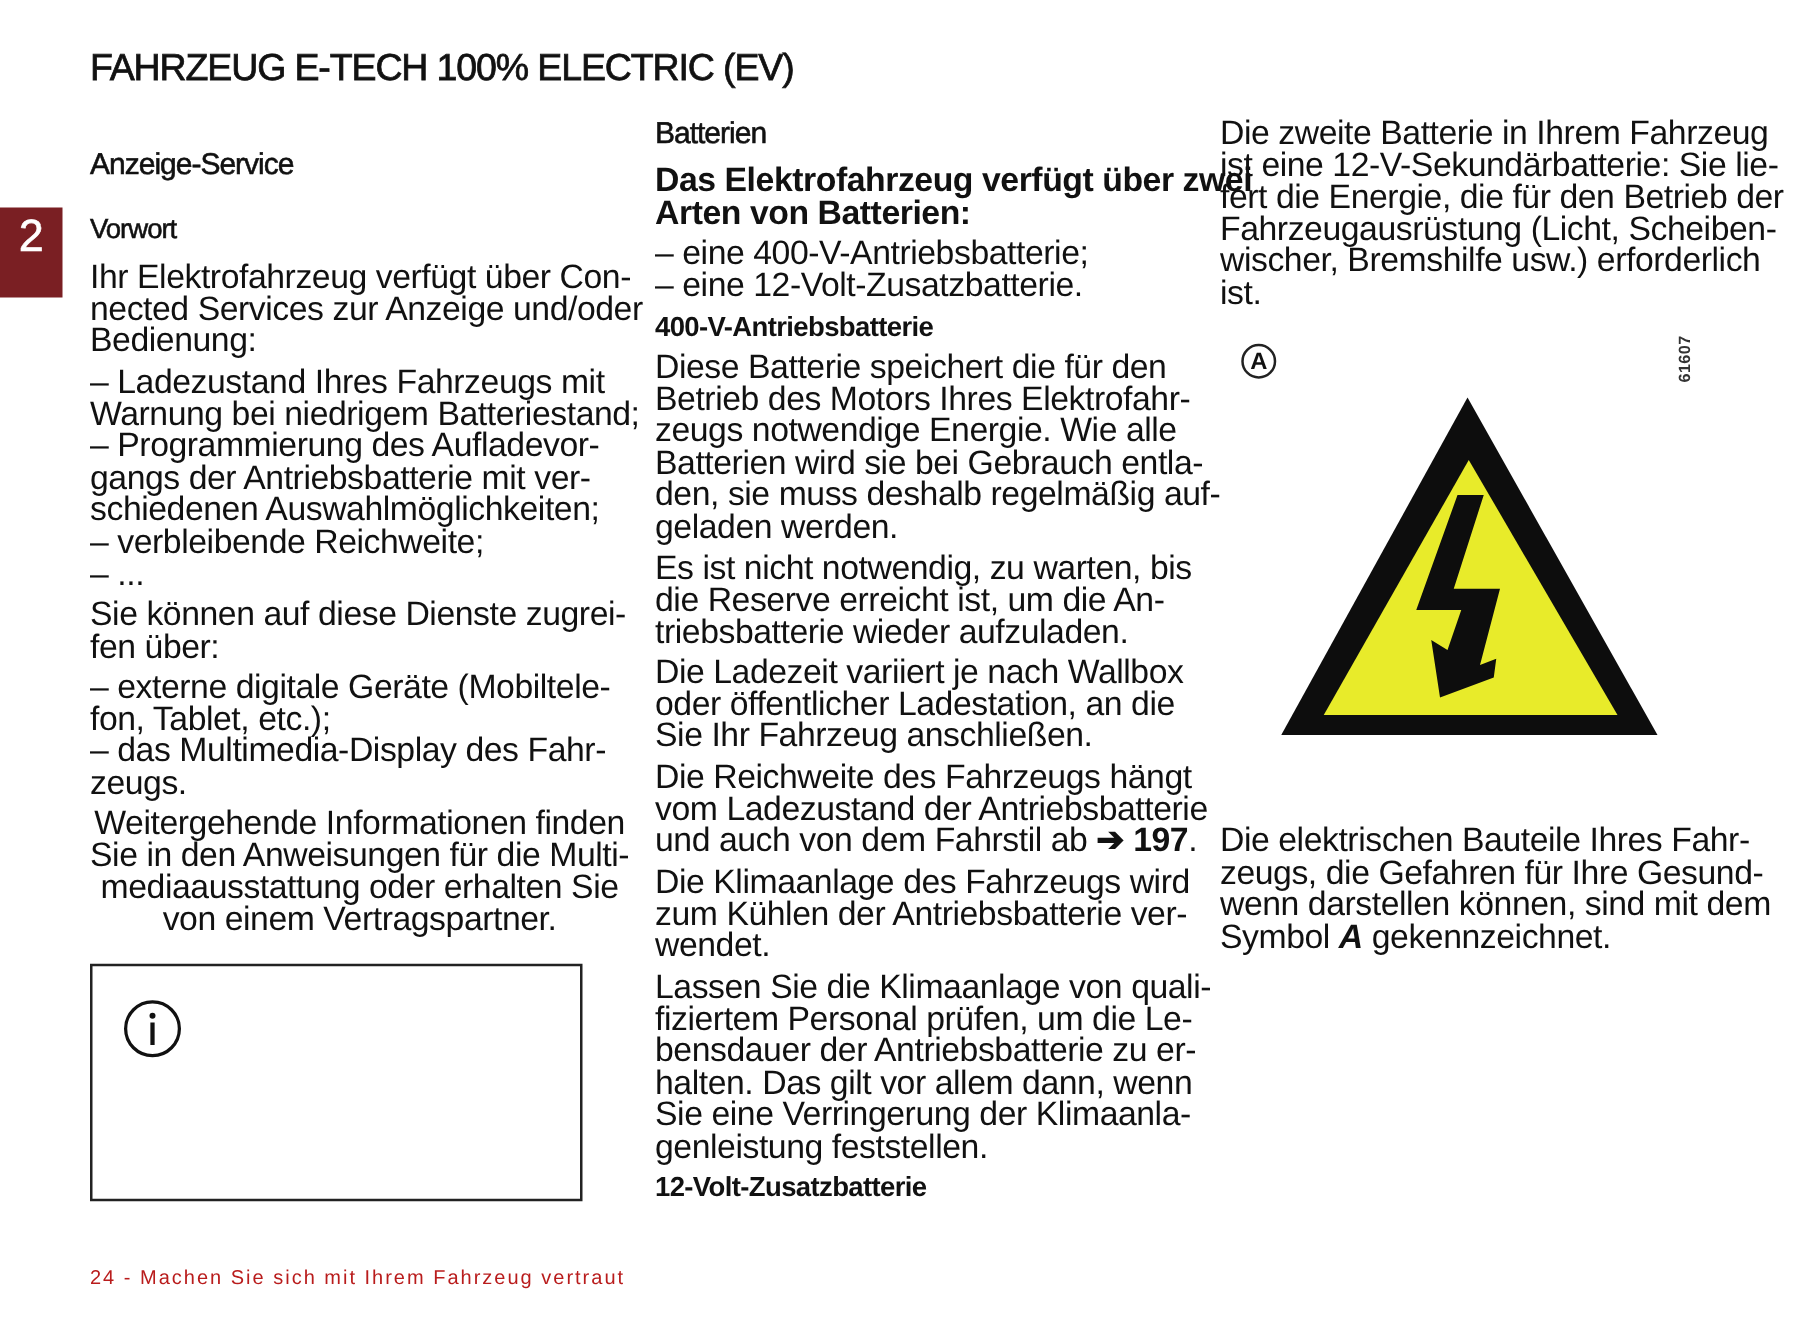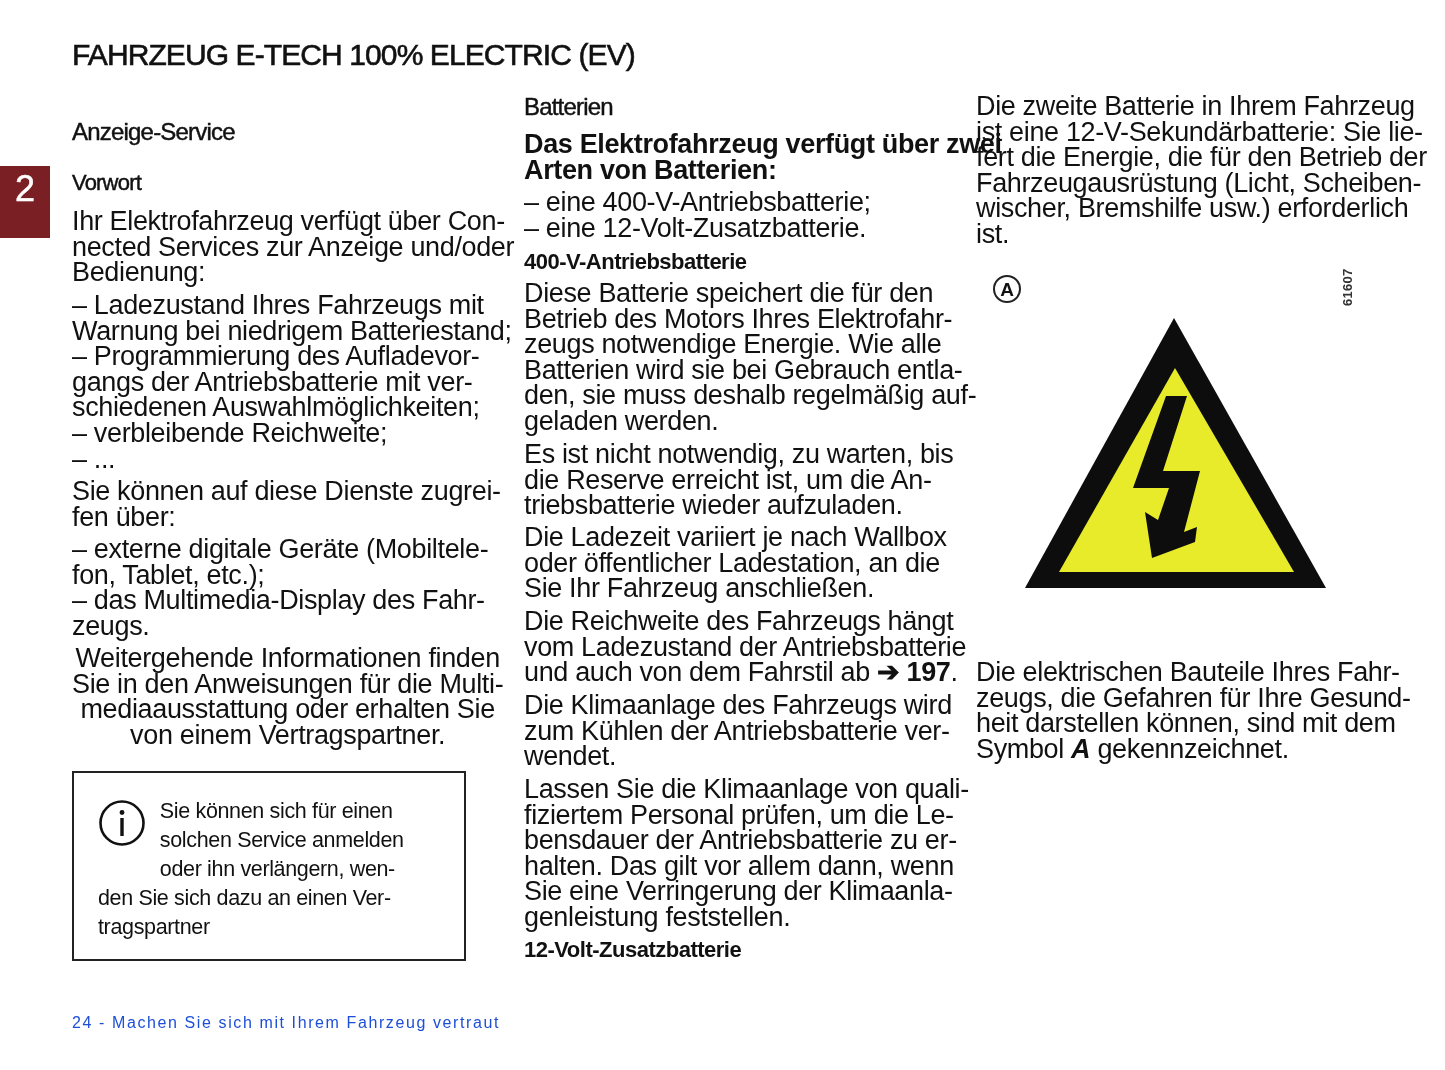--- a/index.html
+++ b/index.html
@@ -44,21 +44,21 @@
       font-size: 19px; font-weight: bold; text-align: center; line-height: 25px;
     }
     .fig-ref {
       position: absolute; left: 362px; top: 22px; font-size: 13px; color: #333;
       transform: rotate(-90deg); transform-origin: left top; letter-spacing: 0.3px;
       font-weight: bold;
     }
     .fig-ref-wrap { position: absolute; left: 372px; top: 48px; width: 1px; height: 1px; }
     .footer {
       position: absolute; left: 72px; top: 1014px; font-size: 16px;
-      letter-spacing: 1.6px; color: #1d4ed8; margin: 0; white-space: pre;
+      letter-spacing: 1.6px; color: #b91c1c; margin: 0; white-space: pre;
     }
     .bold { font-weight: bold; }
     .italic-bold { font-weight: bold; font-style: italic; }
   </style>
 </head>
 <body>
 
 <h1 class="page-title">FAHRZEUG E-TECH 100% ELECTRIC (EV)</h1>
 
 <div class="chapter-tab">2</div>
@@ -85,25 +85,20 @@
 Sie in den Anweisungen für die Multi-
 mediaausstattung oder erhalten Sie
 von einem Vertragspartner.</p>
 
 <div class="info-box">
   <svg class="info-icon" viewBox="0 0 48 48">
     <circle cx="24" cy="24" r="21.5" fill="none" stroke="#111" stroke-width="2.6"></circle>
     <circle cx="24" cy="13.5" r="2.4" fill="#111"></circle>
     <rect x="22.3" y="19" width="3.4" height="18" fill="#111"></rect>
   </svg>
-  <p class="info-text">           Sie können sich für einen
-           solchen Service anmelden
-           oder ihn verlängern, wen-
-den Sie sich dazu an einen Ver-
-tragspartner</p>
 </div>
 
 <h2 class="h2" style="left:524px; top:93px;text-align:right;">Batterien</h2>
 <p class="p" style="left:524px; top:132px;font-weight:bold;">Das Elektrofahrzeug verfügt über zwei
 Arten von Batterien:</p>
 <p class="p" style="left:524px; top:190px;">– eine 400-V-Antriebsbatterie;
 – eine 12-Volt-Zusatzbatterie.</p>
 <h3 class="h3" style="left:524px; top:249px;">400-V-Antriebsbatterie</h3>
 <p class="p" style="left:524px; top:281px;">Diese Batterie speichert die für den
 Betrieb des Motors Ihres Elektrofahr-
@@ -145,16 +140,16 @@
   </div>
   <svg style="position:absolute; left:0; top:0;" width="400" height="350" viewBox="976 258 400 350">
     <polygon points="1174,318 1025,588 1326,588" fill="#0d0d0d"></polygon>
     <polygon points="1175,368 1059,572 1294,572" fill="#e8eb2a"></polygon>
     <polygon points="1166,396 1187,396 1163,471 1200,471 1184,532 1197,527 1195,542 1152,558 1145,512 1158,520 1169,488 1133,488" fill="#0d0d0d"></polygon>
   </svg>
 </div>
 
 <p class="p" style="left:976px; top:660px;"><span>Die elektrischen Bauteile Ihres Fahr-
 zeugs, die Gefahren für Ihre Gesund-
-heit darstellen können, sind mit dem
+wenn darstellen können, sind mit dem
 Symbol </span><span class="italic-bold">A</span><span> gekennzeichnet.</span></p>
 
 <p class="footer">24 - Machen Sie sich mit Ihrem Fahrzeug vertraut</p>
 
 </body></html>

